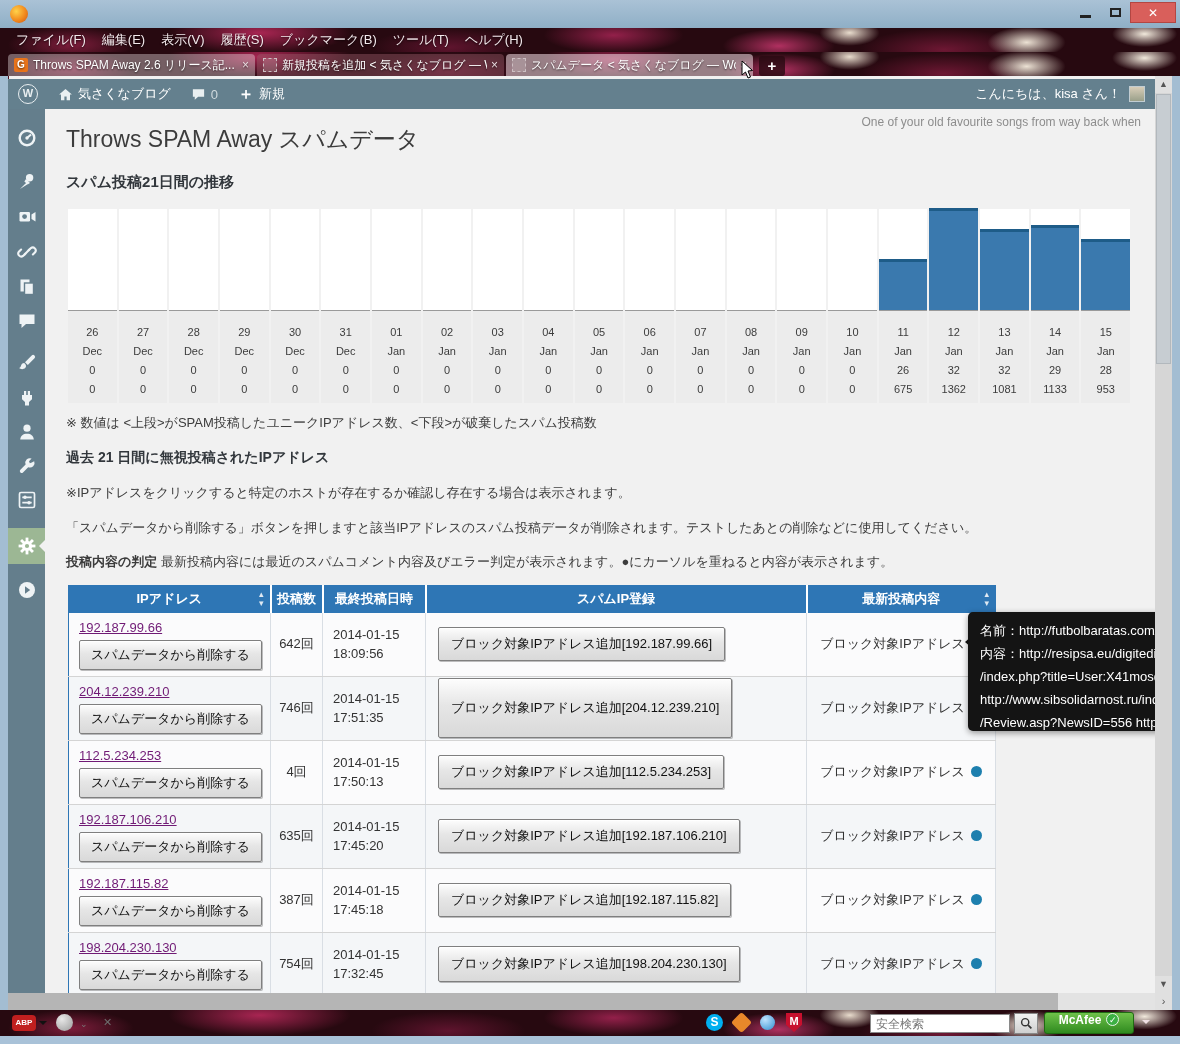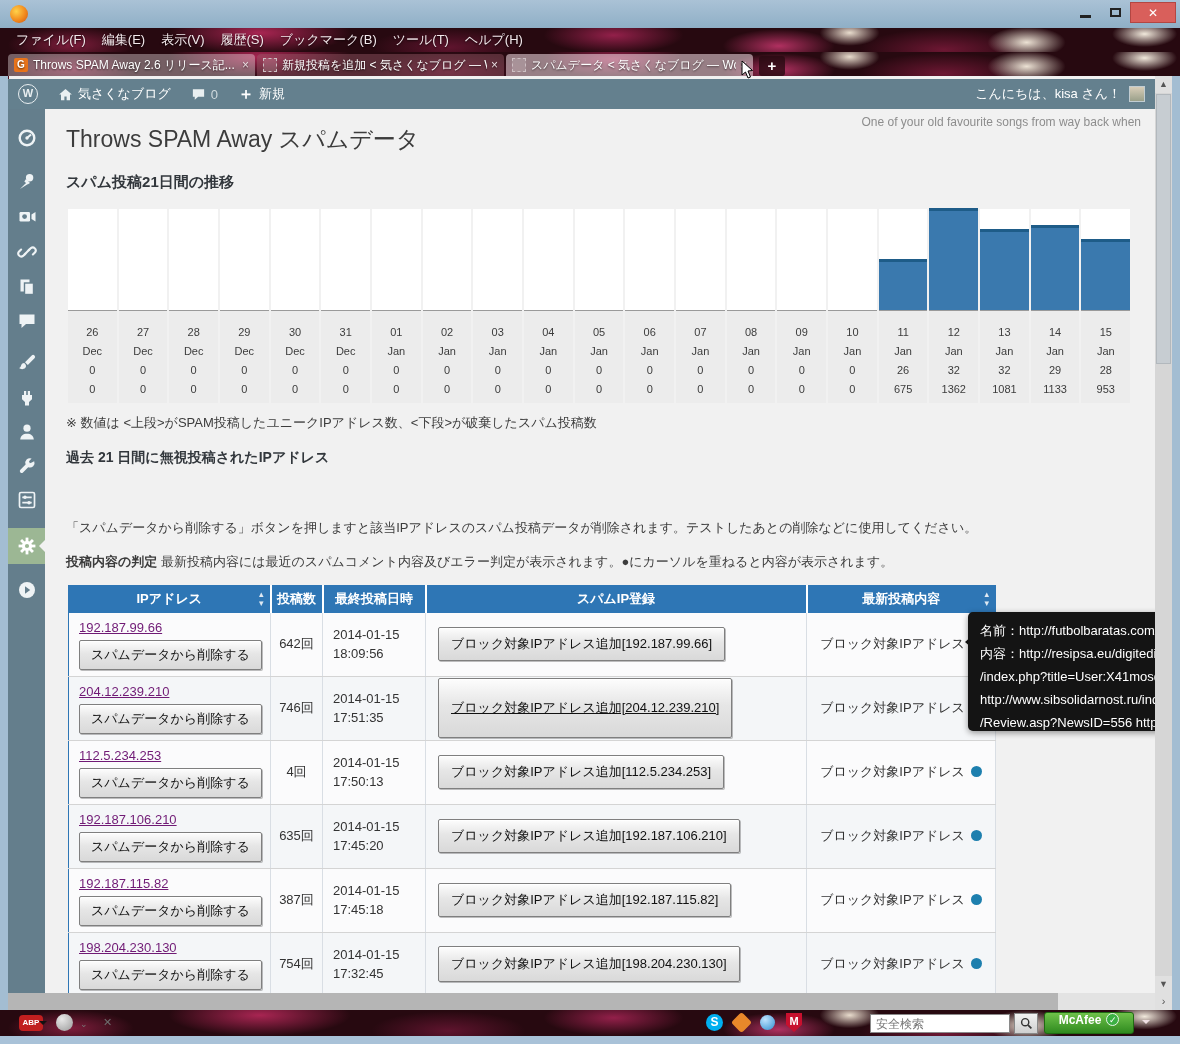--- a/index.html
+++ b/index.html
@@ -130,21 +130,21 @@
   
   .tooltip { position:absolute; left:923px; top:503px; width:200px; height:119px; background:#141414;
     border-radius:5px; color:#fff; font-size:13px; line-height:23px; padding:7px 12px;
     white-space:nowrap; overflow:hidden; box-shadow:0 2px 6px rgba(0,0,0,.4); }
   .tooltip::before { content:""; position:absolute; left:0; top:0; }
   .tt-arrow { position:absolute; left:914px; top:527px; width:0; height:0;
     border:6px solid transparent; border-right:7px solid #141414; }
 
   
   .addonbar { position:absolute; left:0; top:1010px; width:1180px; height:26px; }
-  .abp { position:absolute; left:19px; top:5px; width:24px; height:16px; background:#c11f1f;
+  .abp { position:absolute; left:12px; top:5px; width:24px; height:16px; background:#c11f1f;
     border-radius:4px; color:#fff; font-size:8px; font-weight:bold; text-align:center; line-height:16px; }
   .abp-caret { position:absolute; left:39px; top:11px; border:4px solid transparent; border-top-color:#111; }
   .globe { position:absolute; left:56px; top:4px; width:17px; height:17px; border-radius:50%;
     background:radial-gradient(circle at 35% 30%, #e8e8e8, #9a9a9a); }
   .globe-caret { position:absolute; left:80px; top:9px; color:#777; font-size:9px; }
   .bar-x { position:absolute; left:103px; top:6px; color:#6e6e6e; font-size:11px; font-weight:bold; }
   .skype { position:absolute; left:706px; top:4px; width:17px; height:17px; border-radius:50%;
     background:#00aff0; color:#fff; font-weight:bold; font-size:12px; text-align:center; line-height:17px; }
   .sa-orange { position:absolute; left:734px; top:5px; width:15px; height:15px; background:#e8882a;
     transform:rotate(45deg); border-radius:3px; }
@@ -552,20 +552,21 @@
               <div>15</div>
               <div>Jan</div>
               <div>28</div>
               <div>953</div>
             </div>
           </div>
         </div>
 
       <div class="note" style="top:305px">※ 数値は &lt;上段&gt;がSPAM投稿したユニークIPアドレス数、&lt;下段&gt;が破棄したスパム投稿数</div>
       <div class="sec-h" style="top:340px;font-size:14px">過去 21 日間に無視投稿されたIPアドレス</div>
+      <div class="note" style="top:375px">※IPアドレスをクリックすると特定のホストが存在するか確認し存在する場合は表示されます。</div>
       <div class="note" style="top:410px">「スパムデータから削除する」ボタンを押しますと該当IPアドレスのスパム投稿データが削除されます。テストしたあとの削除などに使用してください。</div>
       <div class="note" style="top:444px">
         <b>投稿内容の判定</b><span> 最新投稿内容には最近のスパムコメント内容及びエラー判定が表示されます。●にカーソルを重ねると内容が表示されます。</span>
       </div>
 
       <table class="spam-table">
         <colgroup>
             <col style="width:202px">
             <col style="width:52px">
             <col style="width:103px">
@@ -598,21 +599,21 @@
               <td class="td-reg"><button class="btn3d" style="padding: 7px 12px;">ブロック対象IPアドレス追加[192.187.99.66]</button></td>
               <td class="td-status"><span>ブロック対象IPアドレス</span><span class="dot"></span></td>
             </tr>
             <tr>
               <td class="td-ip"><a class="ip-link" href="#">204.12.239.210</a><br><button class="btn3d">スパムデータから削除する</button></td>
               <td class="td-count">746回</td>
               <td class="td-date">
                 <div>2014-01-15</div>
                 <div>17:51:35</div>
               </td>
-              <td class="td-reg"><button class="btn3d" style="padding: 20px 12px; text-decoration: underline;">ブロック対象IPアドレス追加[204.12.239.210]</button></td>
+              <td class="td-reg"><button class="btn3d" style="padding: 20px 12px;">ブロック対象IPアドレス追加[204.12.239.210]</button></td>
               <td class="td-status"><span>ブロック対象IPアドレス</span><span class="dot"></span></td>
             </tr>
             <tr>
               <td class="td-ip"><a class="ip-link" href="#">112.5.234.253</a><br><button class="btn3d">スパムデータから削除する</button></td>
               <td class="td-count">4回</td>
               <td class="td-date">
                 <div>2014-01-15</div>
                 <div>17:50:13</div>
               </td>
               <td class="td-reg"><button class="btn3d" style="padding: 7px 12px;">ブロック対象IPアドレス追加[112.5.234.253]</button></td>

